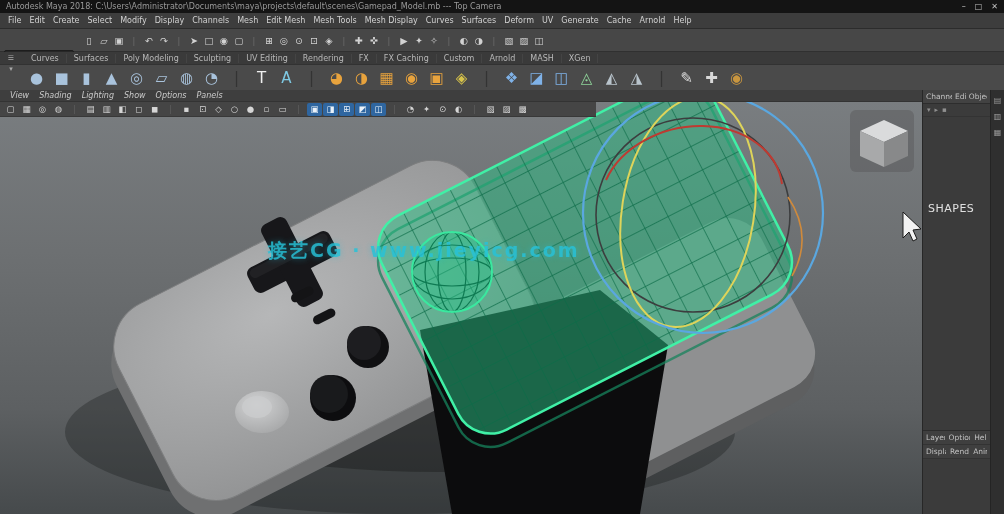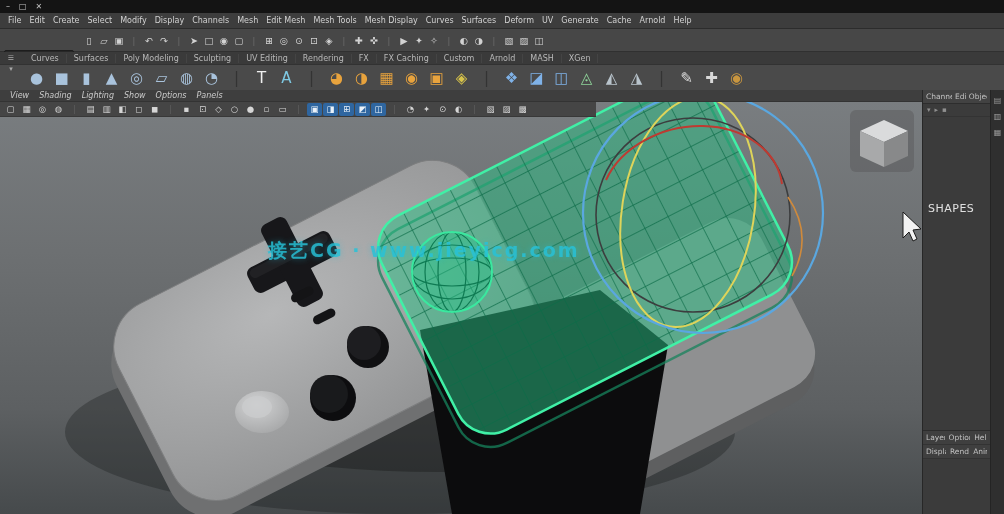--- a/index.html
+++ b/index.html
@@ -69,20 +69,21 @@
   .right-strip { width:14px; height:424px; background:#2f2f2f; border-left:1px solid #242424;
                  display:flex; flex-direction:column; align-items:center; gap:7px; padding-top:6px; }
   .strip-icon { font-size:8px; color:#9b9b9b; }
 </style>
 </head>
 <body>
 
 <div id="app">
 
   <div class="titlebar">
+    <span class="title">Autodesk Maya 2018: C:\Users\Administrator\Documents\maya\projects\default\scenes\Gamepad_Model.mb --- Top Camera</span>
     <span class="win-controls">
 
     <span>–</span>
         <span>□</span>
         <span>✕</span>
       </span>
   </div>
 
   <div class="menubar">
 

